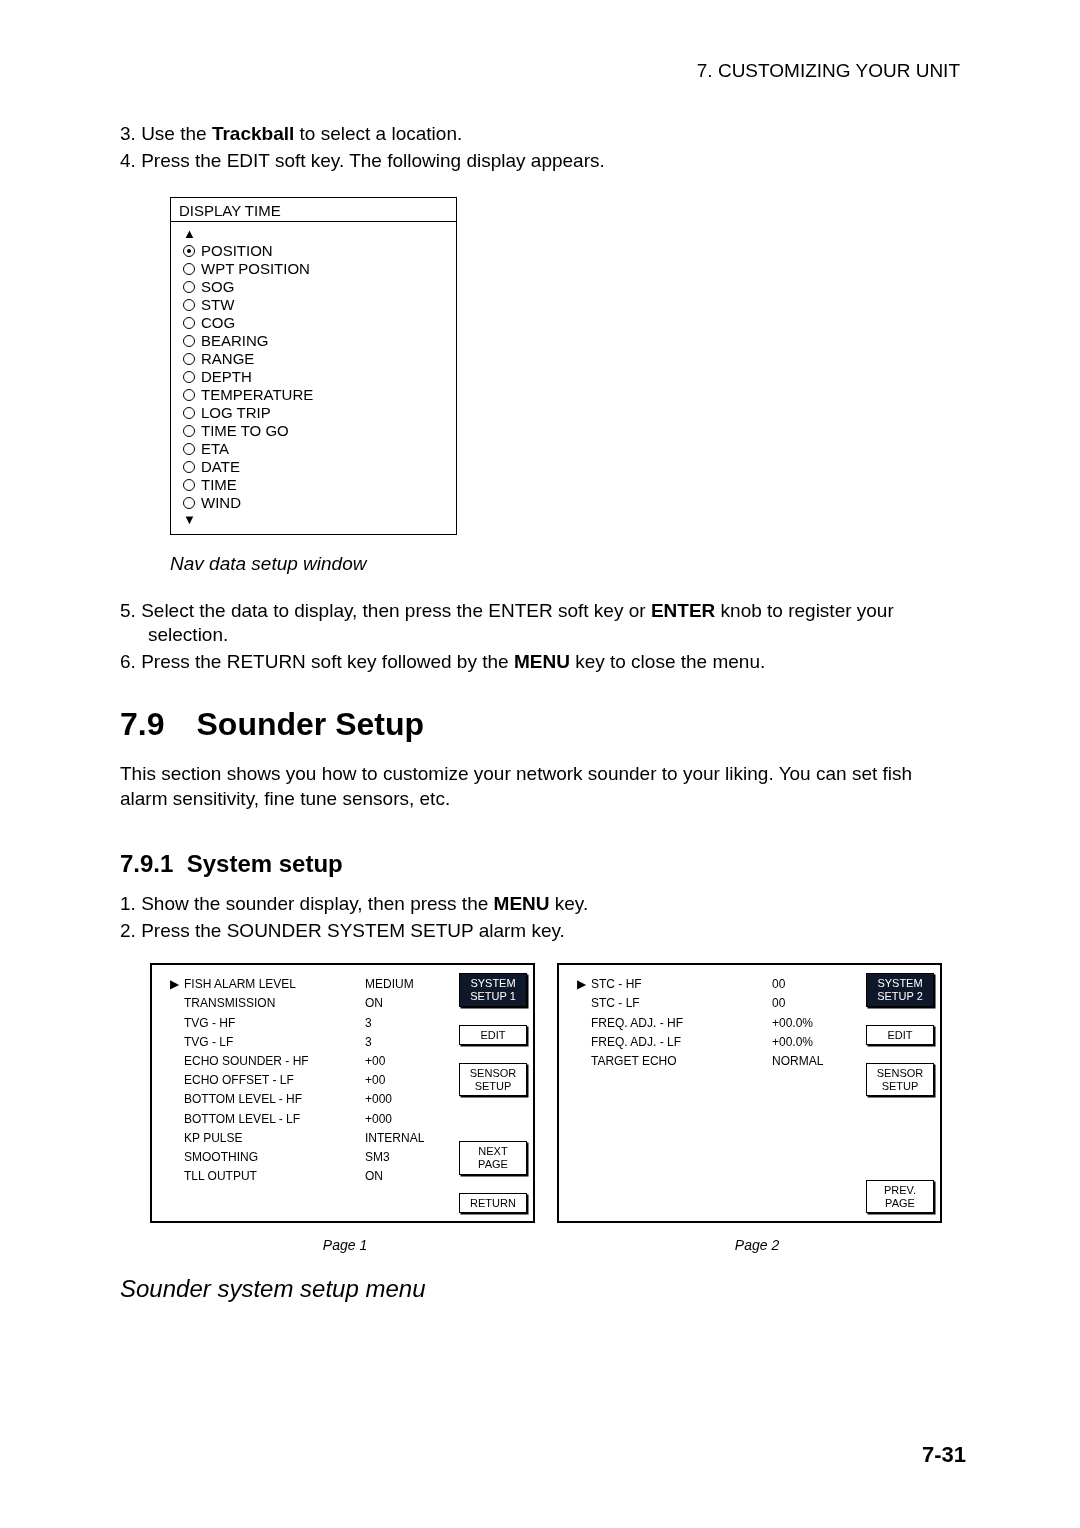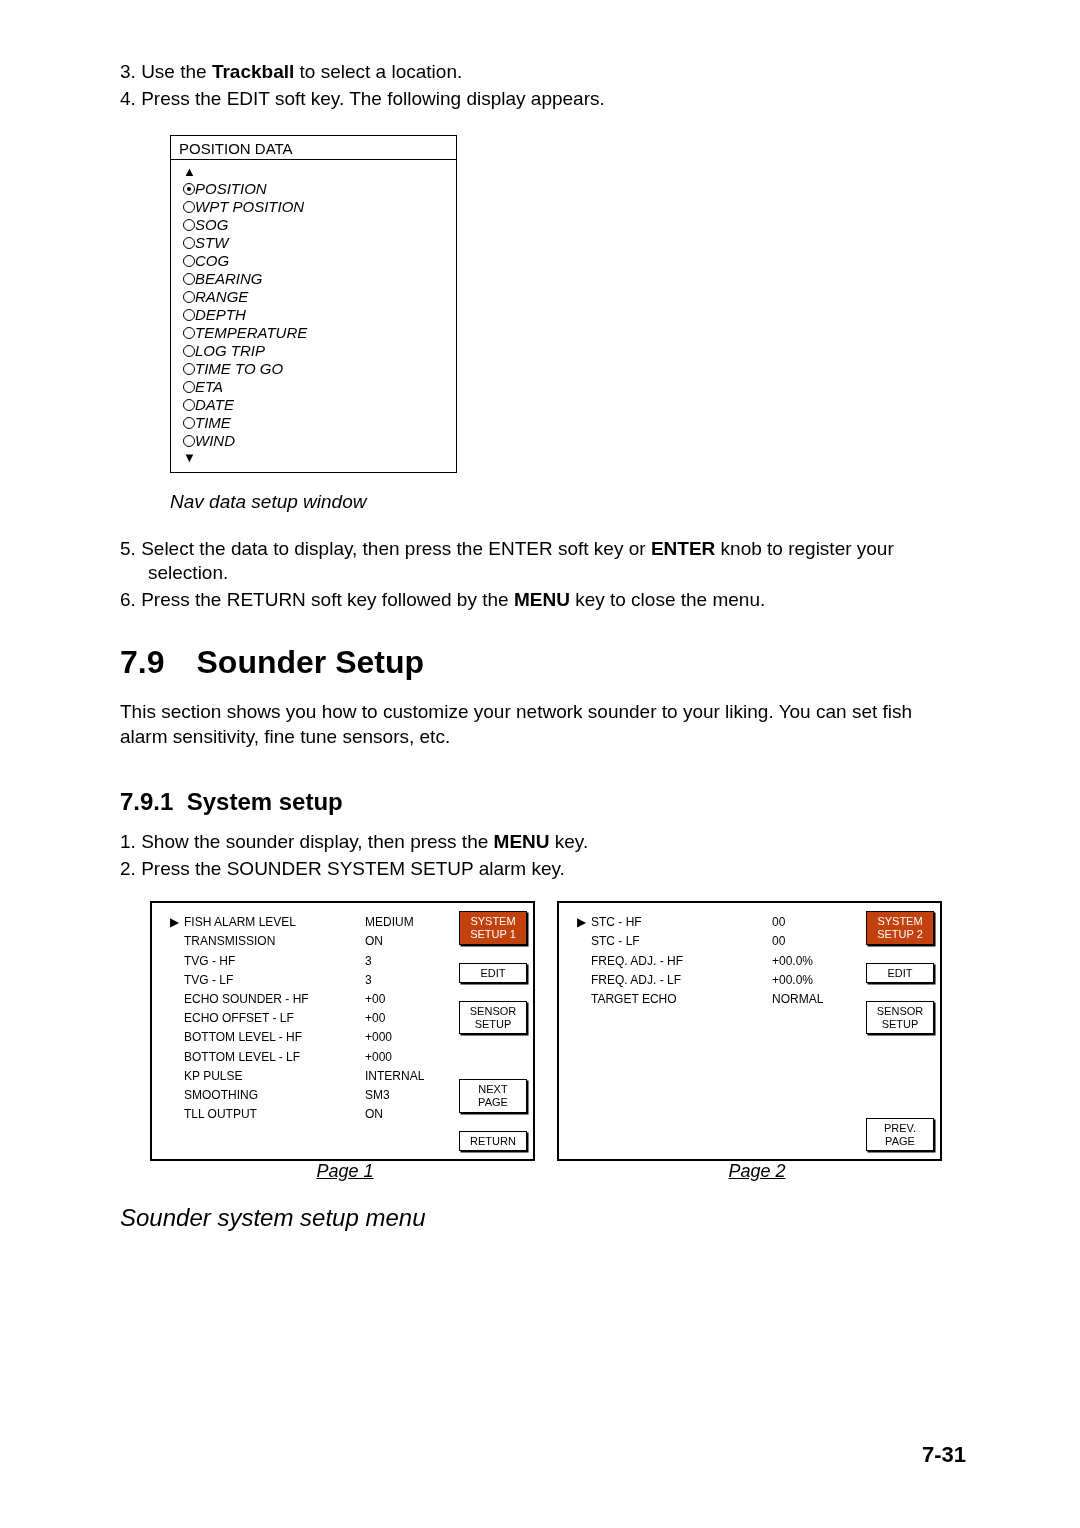--- a/index.html
+++ b/index.html
@@ -55,21 +55,21 @@
     border-bottom: 1px solid #000;
   }
   .display-data-items {
     padding: 4px 8px 6px 12px;
     font-size: 15px;
     line-height: 1.2;
   }
   .radio-row {
     display: flex;
     align-items: center;
-    font-style: italic;
+    gap: 6px;
   }
   .radio-circle {
     width: 10px;
     height: 10px;
     border: 1.5px solid #000;
     border-radius: 50%;
     display: inline-block;
     flex-shrink: 0;
     position: relative;
   }
@@ -162,33 +162,33 @@
   }
   .side-btn {
     border: 1.5px solid #000;
     box-shadow: 1.5px 1.5px 0 #000;
     padding: 3px 4px;
     font-size: 11px;
     text-align: center;
     line-height: 1.15;
   }
   .side-btn.inverted {
-    background: #c2410c;
+    background: #0f172a;
     color: #fff;
   }
   .side-btn.two-line {
     font-size: 11px;
   }
   .menu-right .spacer { flex: 1; }
   .page-captions {
     display: flex;
+    margin-top: 14px;
     margin-left: 30px;
     font-style: italic;
-    font-size: 18px;
-    text-decoration: underline;
+    font-size: 14px;
   }
   .page-captions .c1 { width: 390px; text-align: center; }
   .page-captions .c2 { width: 390px; text-align: center; margin-left: 22px;}
   .center-caption {
     margin-top: 22px;
     text-align: left;
     font-style: italic;
     font-size: 24px;
   }
   .footer-page {
@@ -196,30 +196,31 @@
     right: 114px;
     bottom: 60px;
     font-weight: bold;
     font-size: 22px;
   }
 </style>
 </head>
 <body>
 
 <div class="page">
+  <div class="header-text">7. CUSTOMIZING YOUR UNIT</div>
 
   <ol class="step-list">
     <li>
       <span>Use the </span><span class="bold">Trackball</span><span> to select a location.</span>
     </li>
     <li>Press the EDIT soft key. The following display appears.</li>
   </ol>
 
   <div class="display-data-box">
-    <div class="display-data-title">POSITION DATA</div>
+    <div class="display-data-title">DISPLAY TIME</div>
     <div class="display-data-items" id="display-data-items">
       <div class="nav-arrow">▲</div>
 
       <div id="radio-container">
           <div class="radio-row">
             <span class="radio-circle selected"></span>
             <span>POSITION</span>
           </div>
           <div class="radio-row">
             <span class="radio-circle"></span>

